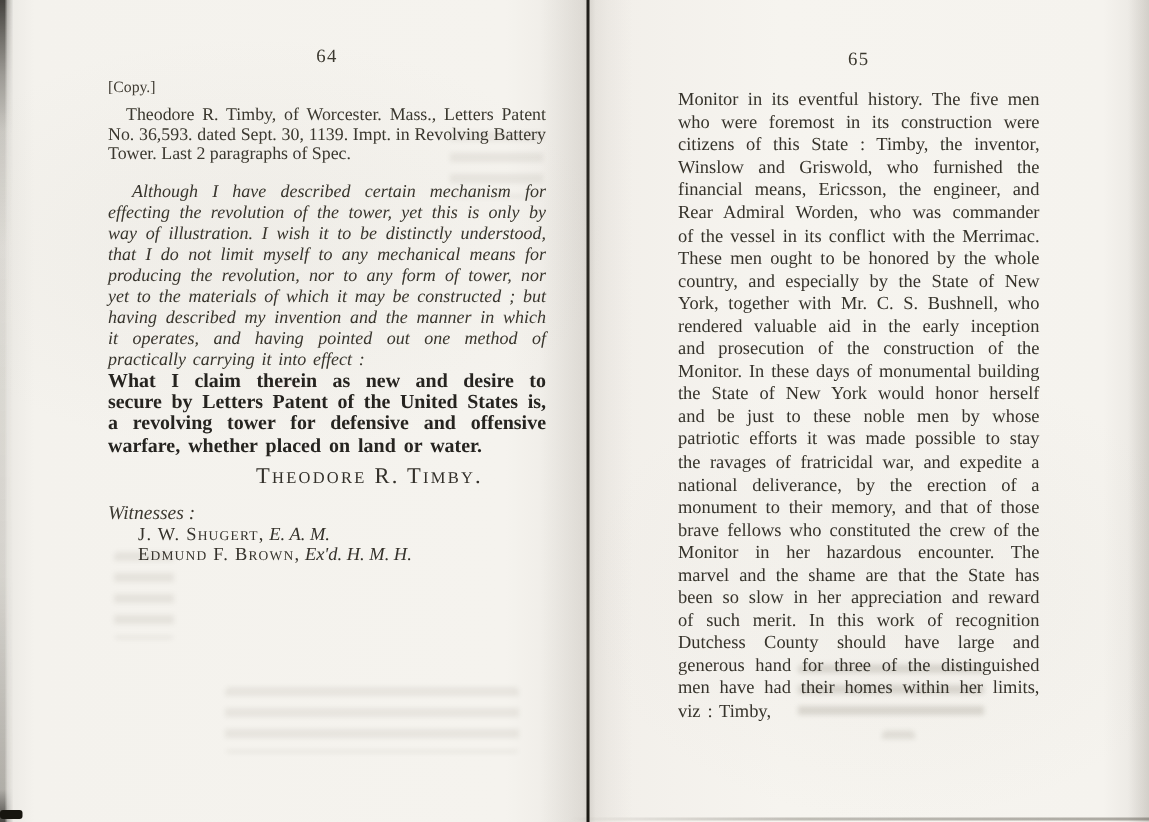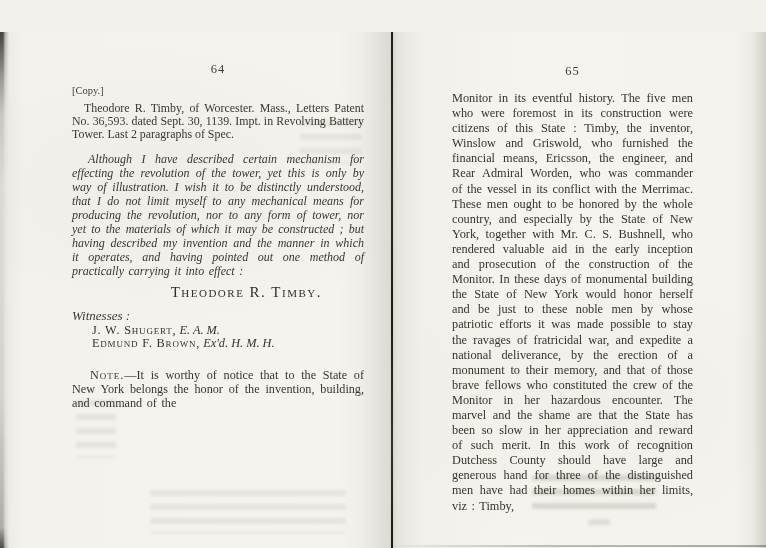--- a/index.html
+++ b/index.html
@@ -12,21 +12,20 @@
   }
   .scan {
     position: absolute; inset: 0;
     background:
       radial-gradient(ellipse 340px 200px at 22% 30%, rgba(190,185,174,0.10), transparent 70%),
       radial-gradient(ellipse 300px 220px at 78% 72%, rgba(195,190,180,0.10), transparent 70%),
       linear-gradient(90deg,
         #e9e7e2 0%, #f4f2ed 3%, #f5f3ee 44%,
         #ece9e4 50.5%, #f2efea 53%, #f6f4ef 68%,
         #f5f3ee 96%, #e7e4df 100%);
-    margin-top: 32px;
   }
   
   .edge-left {
     position: absolute; left: 0; top: 0; width: 9px; height: 100%;
     background:
       linear-gradient(180deg, rgba(40,38,34,0.85) 0%, rgba(60,57,50,0.45) 9%, rgba(90,86,78,0.22) 16%, rgba(120,115,105,0.10) 30%, rgba(110,106,96,0.16) 70%, rgba(70,66,58,0.35) 96%, rgba(35,33,29,0.8) 100%);
     -webkit-mask: linear-gradient(90deg, #000 0 3px, rgba(0,0,0,0.35) 5px, transparent 9px);
             mask: linear-gradient(90deg, #000 0 3px, rgba(0,0,0,0.35) 5px, transparent 9px);
   }
   .corner-blot {
@@ -123,33 +122,31 @@
   <div class="bleed b2"></div>
   <div class="bleed b3"></div>
   <div class="bleed b4"></div>
   <div class="bleed b5"></div>
 
   <div class="page page-left">
     <div class="pagenum">64</div>
     <div class="copy-label">[Copy.]</div>
     <p class="head-para">Theodore R. Timby, of Worcester. Mass., Letters Patent No. 36,593. dated Sept. 30, 1139. Impt. in Revolving Battery Tower. Last 2 paragraphs of Spec.</p>
     <p class="body-para">Although I have described certain mechanism for effecting the revolution of the tower, yet this is only by way of illustration. I wish it to be distinctly understood, that I do not limit myself to any mechanical means for producing the revolution, nor to any form of tower, nor yet to the materials of which it may be constructed ; but having described my invention and the manner in which it operates, and having pointed out one method of practically carrying it into effect :</p>
+    <p class="claim-para">What I claim therein as new and desire to secure by Letters Patent of the United States is, a revolving tower for defensive and offensive warfare, whether placed on land or water.</p>
     <div class="signature">Theodore R. Timby.</div>
     <div class="wit-label">Witnesses :</div>
     <div class="witness">
       <span class="sc">J. W. Shugert,</span>
       <span class="it">E. A. M.</span>
     </div>
     <div class="witness">
       <span class="sc">Edmund F. Brown,</span>
       <span class="it">Ex'd. H. M. H.</span>
     </div>
-    <p class="note-para">
-      <span class="sc">Note.</span><span>—It is worthy of notice that to the State of New York belongs the honor of the invention, building, and command of the</span>
-    </p>
   </div>
 
   <div class="page page-right">
     <div class="pagenum">65</div>
     <p class="cont-para">Monitor in its eventful history. The five men who were foremost in its construction were citizens of this State : Timby, the inventor, Winslow and Griswold, who furnished the financial means, Ericsson, the engineer, and Rear Admiral Worden, who was commander of the vessel in its conflict with the Merrimac. These men ought to be honored by the whole country, and especially by the State of New York, together with Mr. C. S. Bushnell, who rendered valuable aid in the early inception and prosecution of the construction of the Monitor. In these days of monumental building the State of New York would honor herself and be just to these noble men by whose patriotic efforts it was made possible to stay the ravages of fratricidal war, and expedite a national deliverance, by the erection of a monument to their memory, and that of those brave fellows who constituted the crew of the Monitor in her hazardous encounter. The marvel and the shame are that the State has been so slow in her appreciation and reward of such merit. In this work of recognition Dutchess County should have large and generous hand for three of the distinguished men have had their homes within her limits, viz : Timby,</p>
   </div>
 
 </div>
 
 </body></html>

